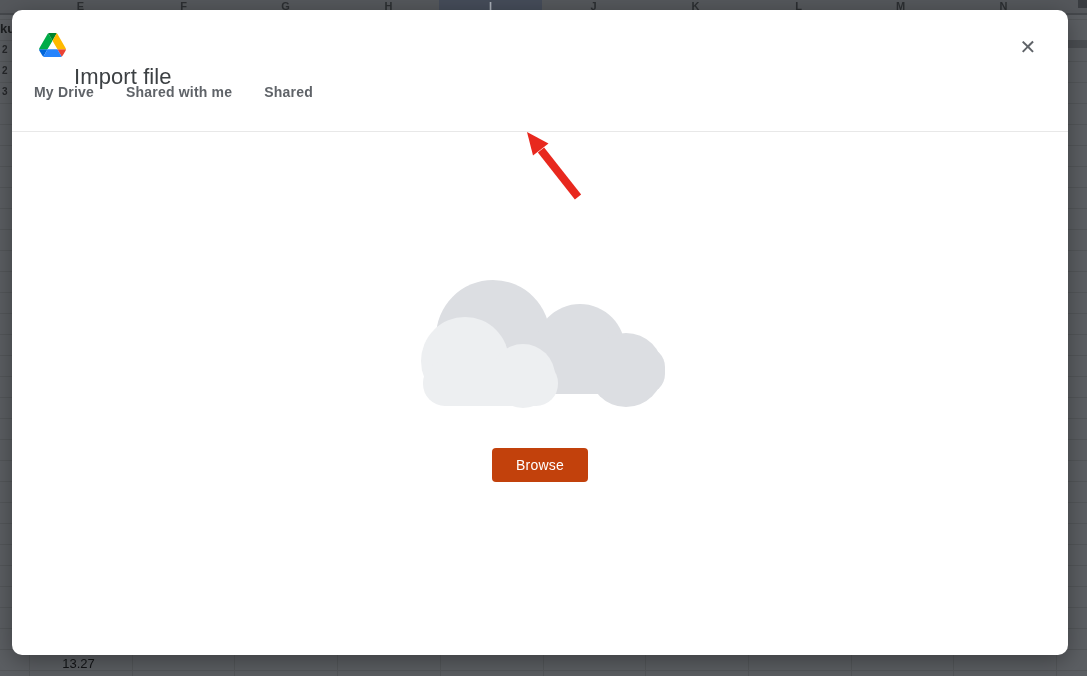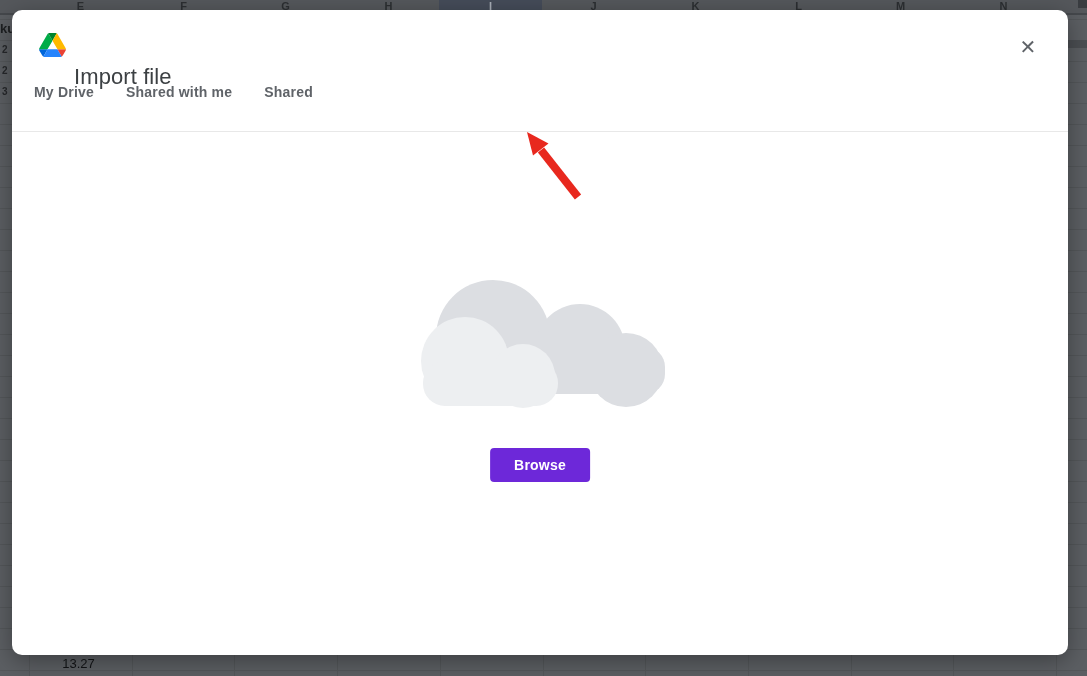--- a/index.html
+++ b/index.html
@@ -60,22 +60,22 @@
   }
   .tab.active{color:#1967d2;background:#e8f0fe;}
   .tab.active .tab-underline{
     position:absolute;left:14px;right:14px;bottom:0;height:3px;
     background:#1967d2;border-radius:3px 3px 0 0;
   }
   .dlg-body{position:relative;height:523px;}
   .cloud-wrap{position:absolute;left:50%;top:117px;transform:translateX(-50%);}
   .browse-btn{
     position:absolute;left:50%;top:316px;transform:translateX(-50%);
-    background:#6d28d9;color:#ffffff;border:none;border-radius:4px;
-    font-family:inherit;font-size:14px;font-weight:bold;letter-spacing:.2px;
+    background:#c2410c;color:#ffffff;border:none;border-radius:4px;
+    font-family:inherit;font-size:14px;font-weight:normal;letter-spacing:.2px;
     padding:0 24px;height:34px;min-width:96px;cursor:pointer;
   }
   .drag-hint{
     position:absolute;left:0;right:0;top:359px;text-align:center;
     font-size:18px;color:#80868b;
   }
   
   .anno-arrow{position:absolute;left:0;top:0;z-index:20;pointer-events:none;}
 </style>
 </head>

